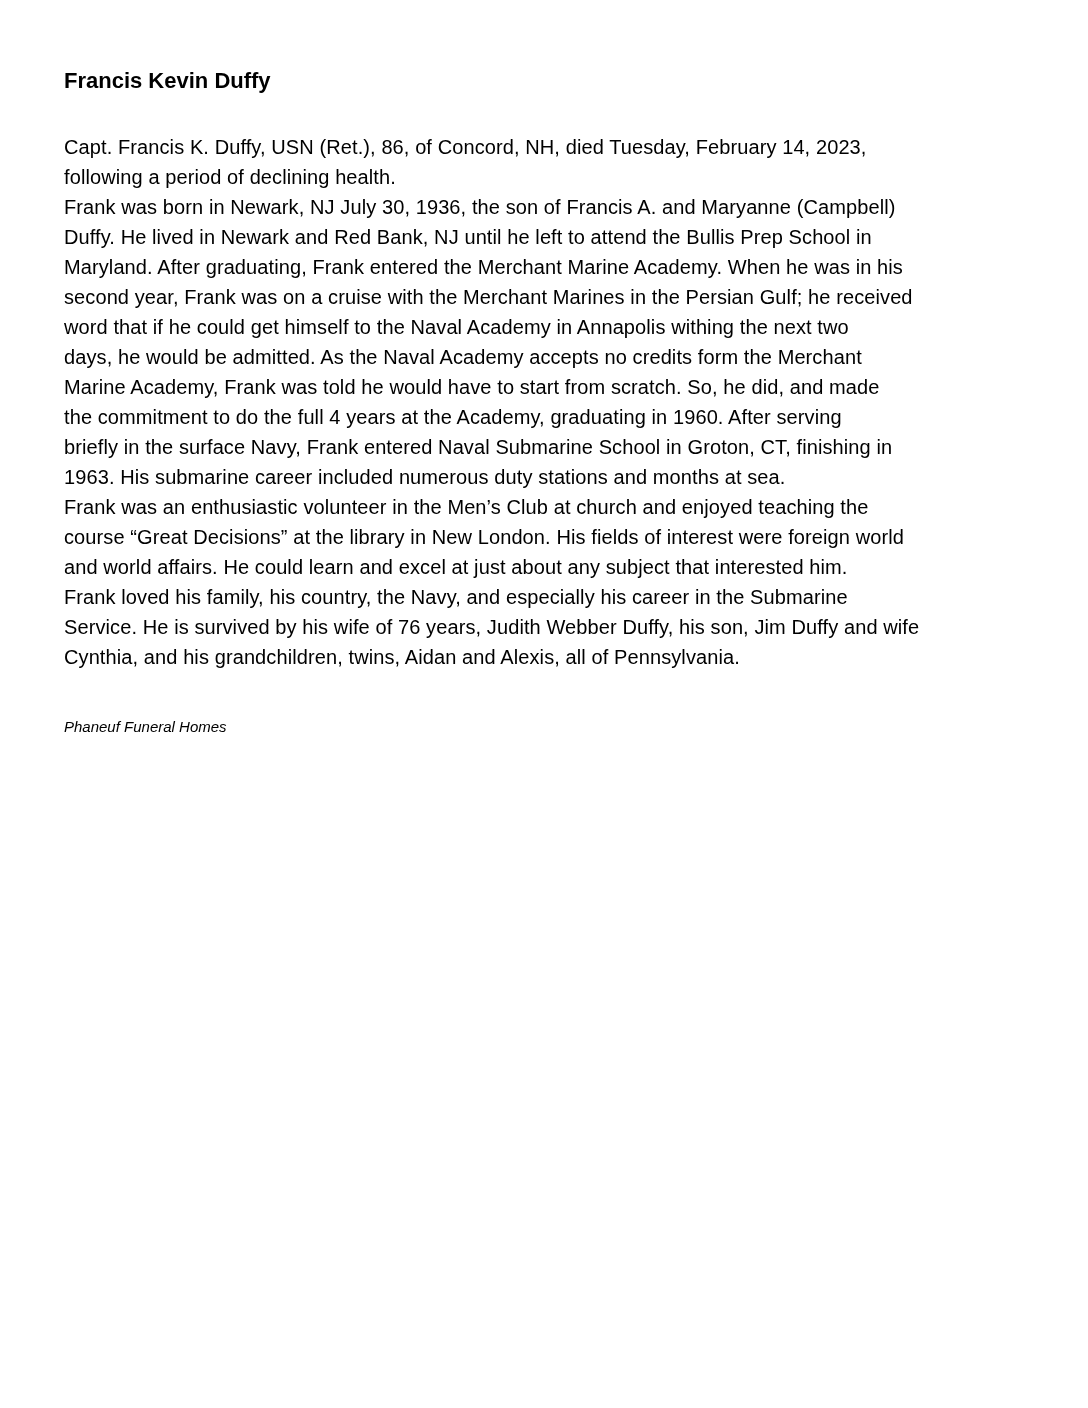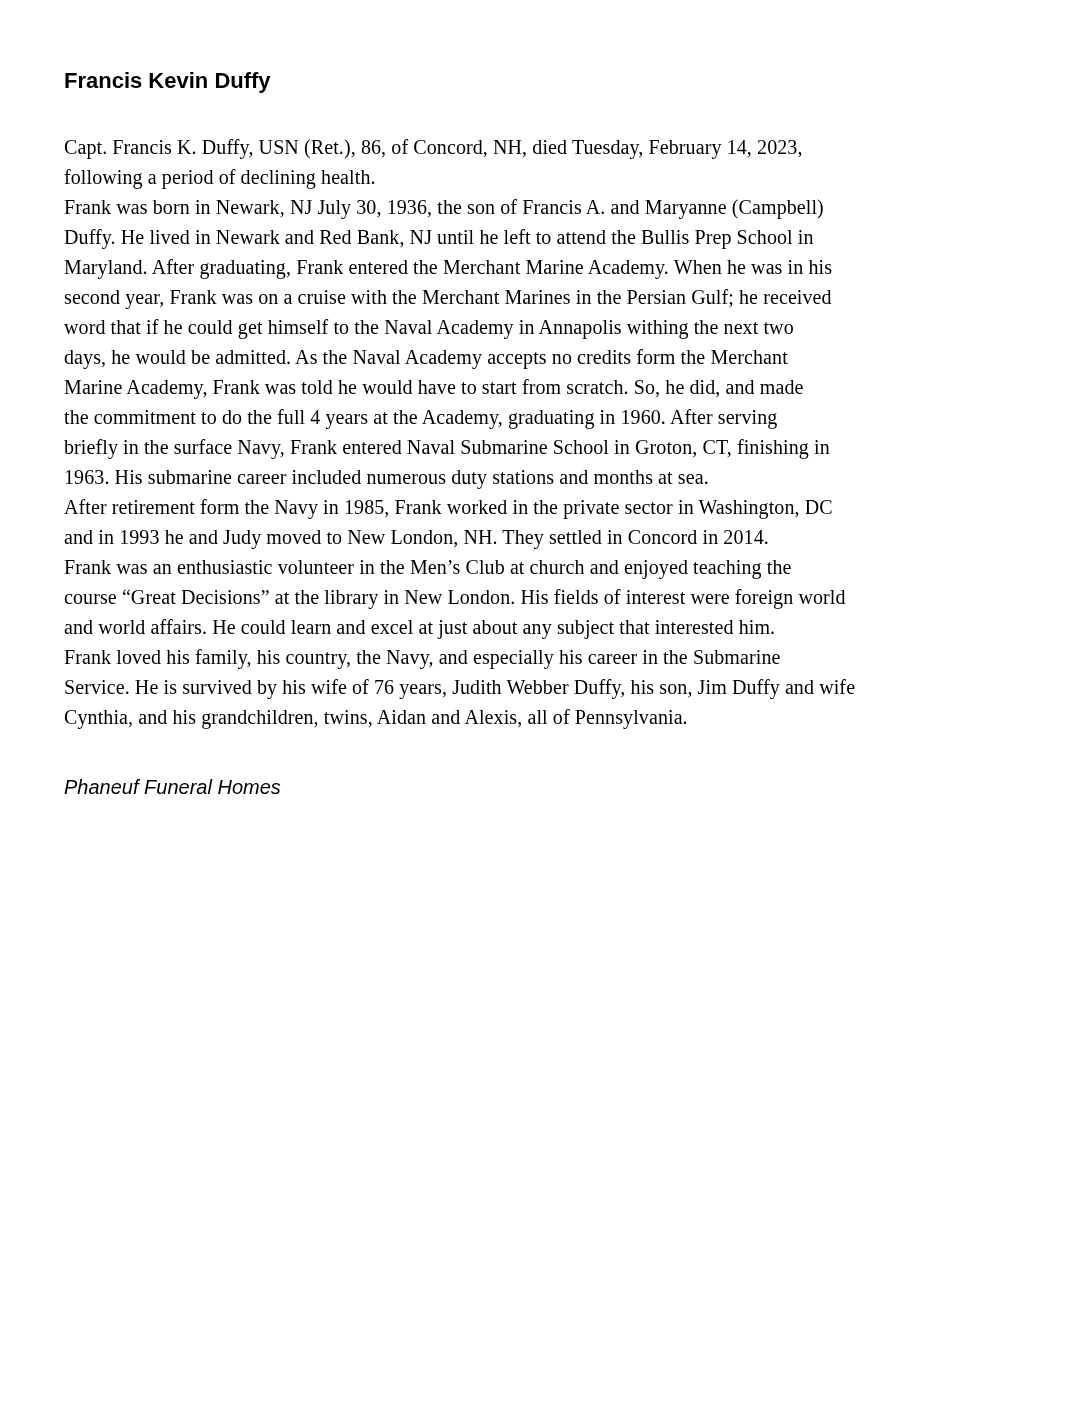--- a/index.html
+++ b/index.html
@@ -29,25 +29,24 @@
   }
   .doc-body {
     width: 962px;
   }
   .para {
     margin: 0;
     font-size: 20px;
     line-height: 30px;
     white-space: pre-line;
     letter-spacing: 0.1px;
-    font-family: Liberation Serif, serif;
   }
   .doc-footer {
     margin: 40px 0 0 0;
-    font-size: 20px;
+    font-size: 15px;
     font-style: italic;
     line-height: 30px;
   }
 </style>
 </head>
 <body>
 
 <div class="page">
   <h1 class="doc-title">Francis Kevin Duffy</h1>
 
@@ -57,22 +56,20 @@
     <p class="para">Frank was born in Newark, NJ July 30, 1936, the son of Francis A. and Maryanne (Campbell)
 Duffy. He lived in Newark and Red Bank, NJ until he left to attend the Bullis Prep School in
 Maryland. After graduating, Frank entered the Merchant Marine Academy. When he was in his
 second year, Frank was on a cruise with the Merchant Marines in the Persian Gulf; he received
 word that if he could get himself to the Naval Academy in Annapolis withing the next two
 days, he would be admitted. As the Naval Academy accepts no credits form the Merchant
 Marine Academy, Frank was told he would have to start from scratch. So, he did, and made
 the commitment to do the full 4 years at the Academy, graduating in 1960. After serving
 briefly in the surface Navy, Frank entered Naval Submarine School in Groton, CT, finishing in
 1963. His submarine career included numerous duty stations and months at sea.</p>
-    <p class="para">After retirement form the Navy in 1985, Frank worked in the private sector in Washington, DC
-and in 1993 he and Judy moved to New London, NH. They settled in Concord in 2014.</p>
     <p class="para">Frank was an enthusiastic volunteer in the Men’s Club at church and enjoyed teaching the
 course “Great Decisions” at the library in New London. His fields of interest were foreign world
 and world affairs. He could learn and excel at just about any subject that interested him.</p>
     <p class="para">Frank loved his family, his country, the Navy, and especially his career in the Submarine
 Service. He is survived by his wife of 76 years, Judith Webber Duffy, his son, Jim Duffy and wife
 Cynthia, and his grandchildren, twins, Aidan and Alexis, all of Pennsylvania.</p>
   </div>
 
   <p class="doc-footer">Phaneuf Funeral Homes</p>
 </div>

